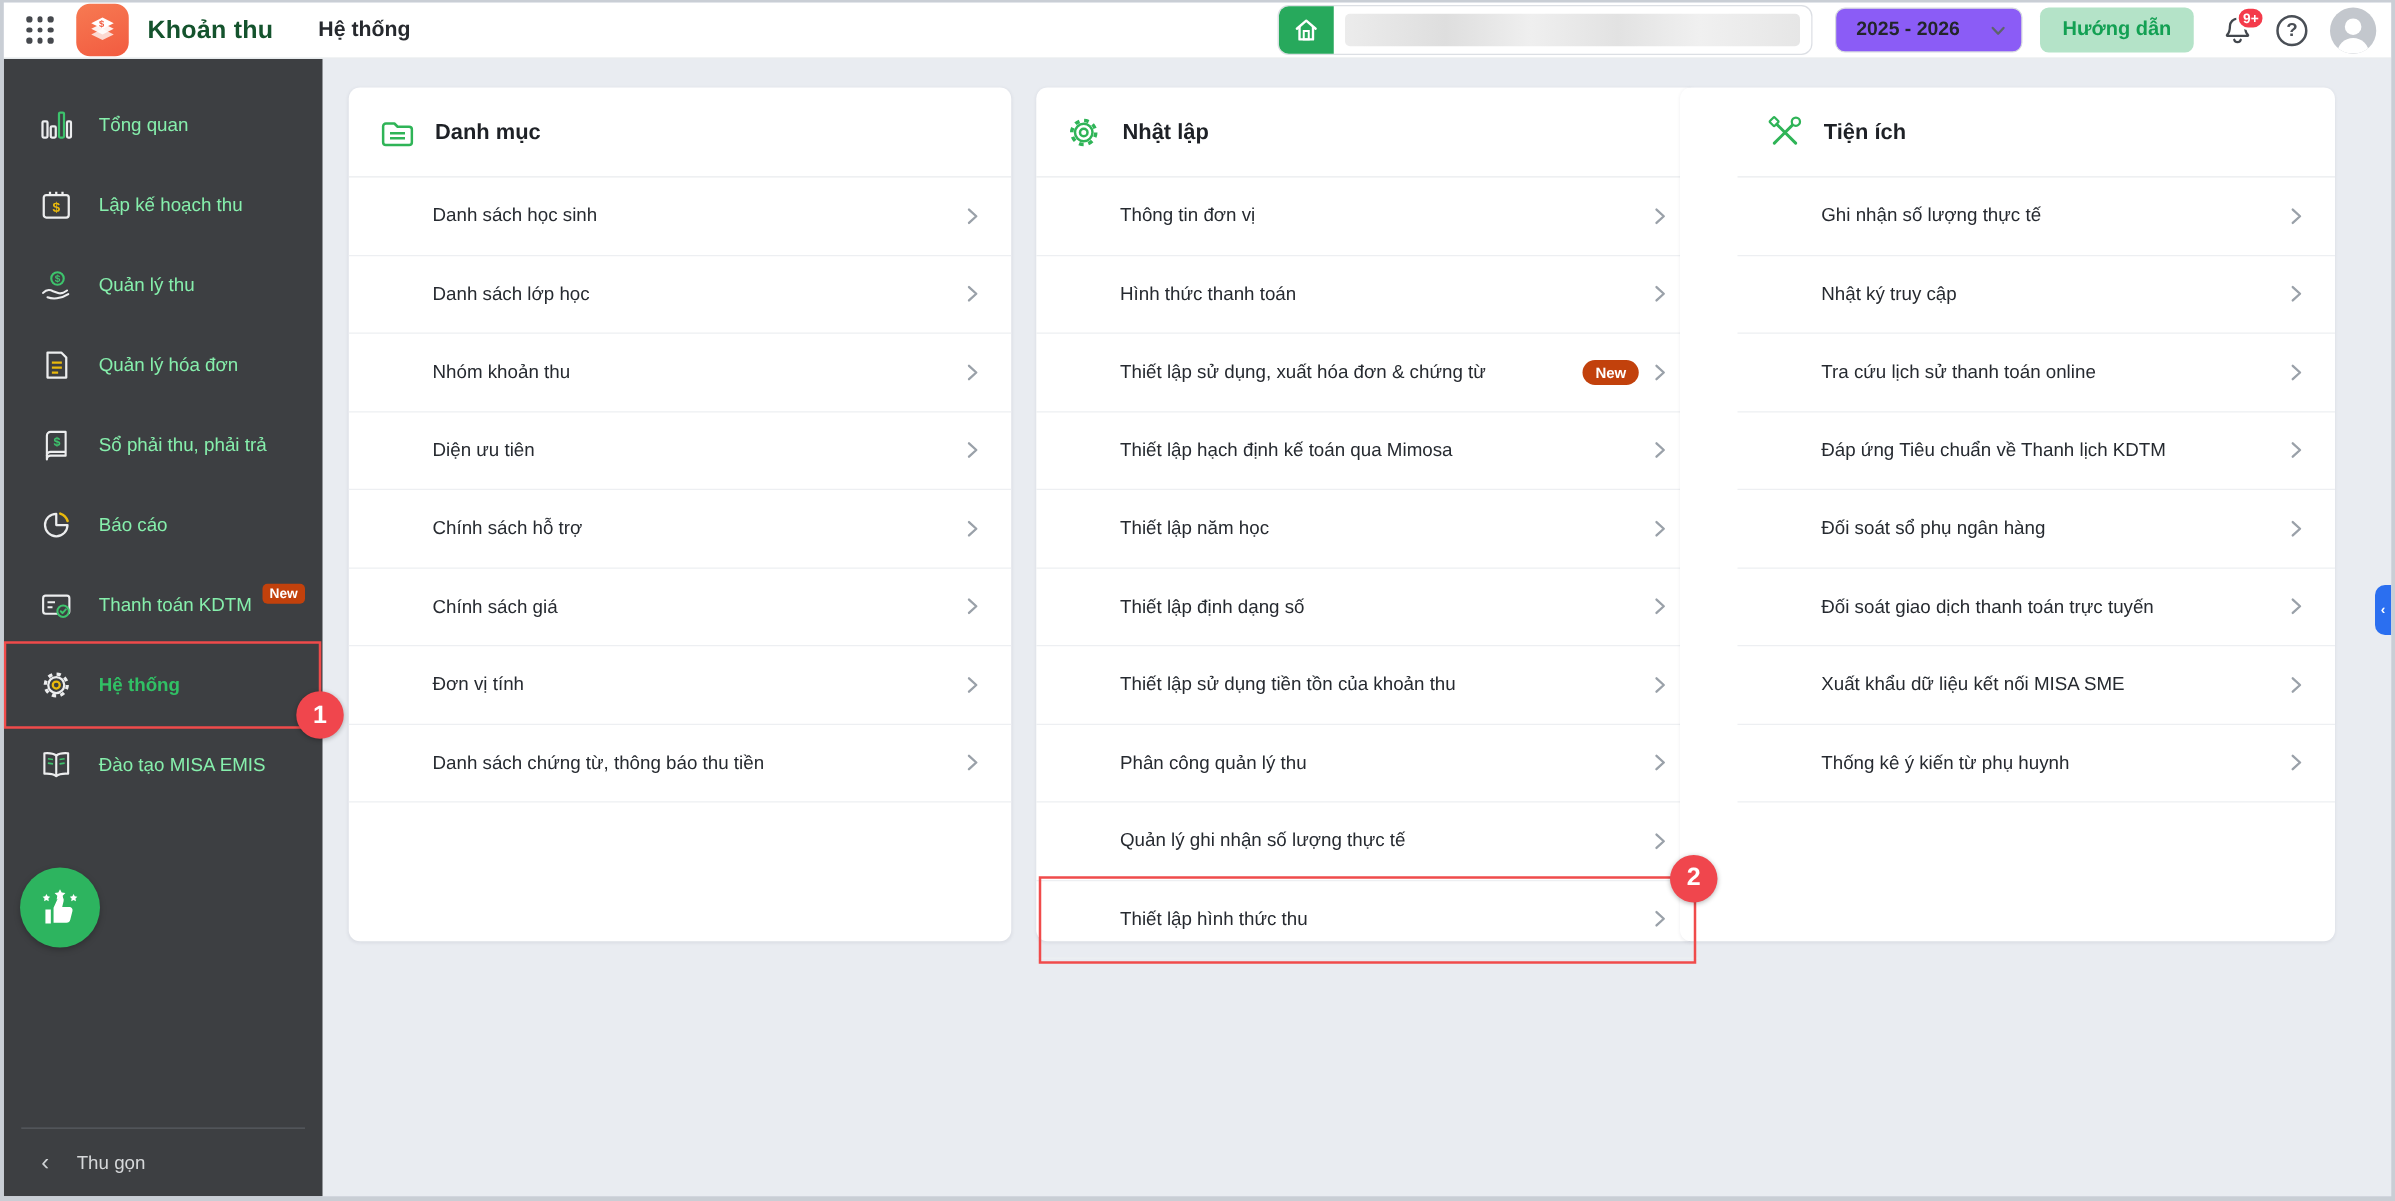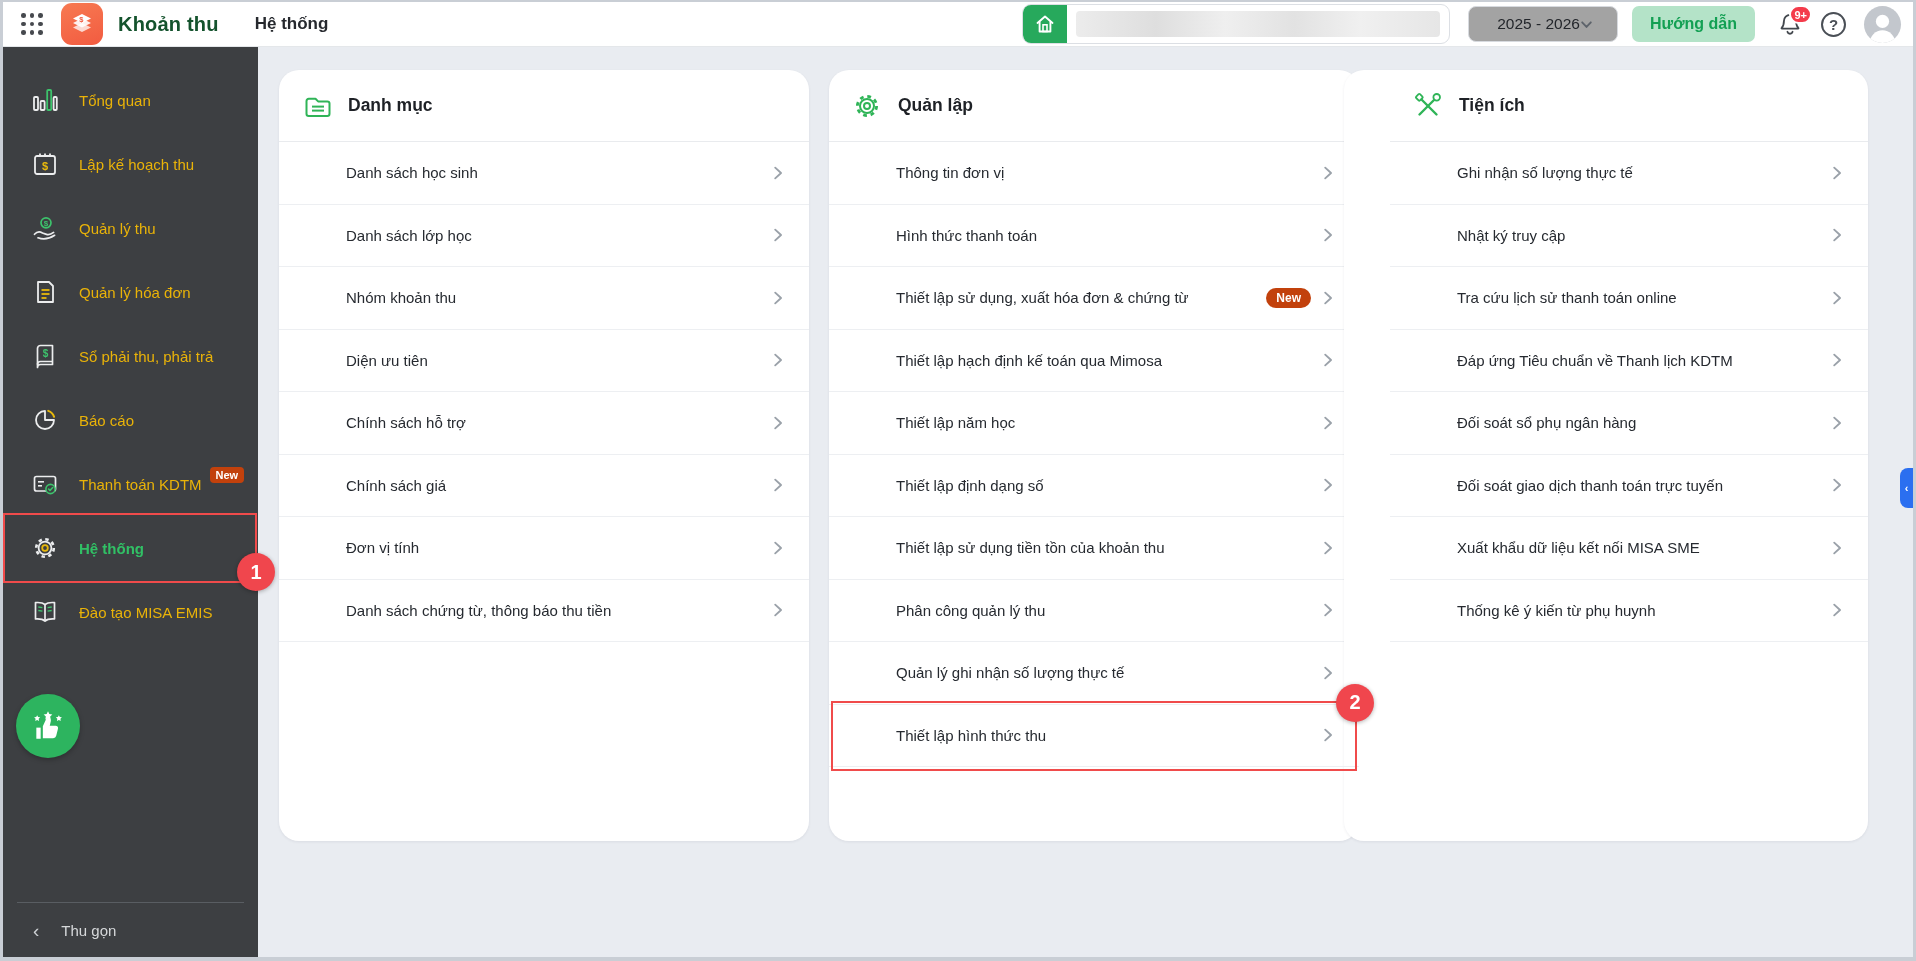--- a/index.html
+++ b/index.html
@@ -11,45 +11,45 @@
   
   .header{position:absolute;top:0;left:0;right:0;height:45px;background:#fff;border-bottom:1px solid #e4e7ea;display:flex;align-items:center;padding:0 12px 0 16px;z-index:30;}
   .grid-icon{width:26px;height:26px;display:grid;grid-template-columns:repeat(3,1fr);gap:4px;padding:2px;margin-right:16px;cursor:pointer;}
   .grid-icon span{width:4.5px;height:4.5px;border-radius:50%;background:#46494e;}
   .logo{width:42px;height:42px;border-radius:11px;background:linear-gradient(160deg,#F77A52,#F25B40);display:flex;align-items:center;justify-content:center;margin-right:15px;}
   .app-title{font-size:20px;font-weight:bold;color:#14532d;letter-spacing:.2px;}
   .breadcrumb{margin-left:36px;font-size:17px;font-weight:600;color:#26292e;}
   .org-selector{margin-left:auto;width:428px;height:40px;border:1px solid #dcdfe4;border-radius:9px;background:#fff;display:flex;align-items:center;overflow:hidden;}
   .home-btn{width:44px;height:40px;background:#27A95C;border-radius:8px 0 0 8px;display:flex;align-items:center;justify-content:center;flex:none;cursor:pointer;}
   .org-redacted{flex:1;height:26px;margin:0 9px;border-radius:4px;background:linear-gradient(90deg,#ececec 0%,#dedede 22%,#efefef 41%,#e2e2e2 60%,#f0f0f0 78%,#e6e6e6 100%);}
-  .year-select{margin-left:18px;width:150px;height:36px;border:1px solid #d7dadf;border-radius:8px;display:flex;align-items:center;justify-content:center;padding:0 12px 0 16px;font-size:15.5px;color:#23262b;background:#a3a3a3;cursor:pointer;}
+  .year-select{margin-left:18px;width:150px;height:36px;border:1px solid #d7dadf;border-radius:8px;display:flex;align-items:center;justify-content:space-between;padding:0 12px 0 16px;font-size:15.5px;color:#23262b;background:#8b5cf6;cursor:pointer;font-weight:bold;}
   .guide-btn{margin-left:14px;height:36px;border:none;border-radius:7px;background:#B4E3C8;color:#13A053;font-size:16px;font-weight:bold;padding:0 18px;font-family:inherit;cursor:pointer;}
   .bell-wrap{position:relative;margin-left:20px;width:30px;height:30px;display:flex;align-items:center;justify-content:center;cursor:pointer;}
   .bell-badge{position:absolute;top:-4px;right:-7px;min-width:21px;height:19px;border-radius:10px;background:#F43B4B;color:#fff;font-size:11px;font-weight:bold;display:flex;align-items:center;justify-content:center;padding:0 3px;border:2px solid #fff;}
   .help-circle{margin-left:16px;width:25px;height:25px;border-radius:50%;border:2px solid #4a4f56;color:#4a4f56;font-size:15px;font-weight:bold;display:flex;align-items:center;justify-content:center;cursor:pointer;}
   .avatar{margin-left:18px;width:37px;height:37px;border-radius:50%;background:#c3c7cd;display:flex;align-items:flex-end;justify-content:center;overflow:hidden;cursor:pointer;}
 
   
   .sidebar{position:absolute;top:45px;left:0;bottom:0;width:255px;background:#3D3F42;z-index:20;}
   .side-items{position:absolute;top:21px;left:0;right:0;}
   .side-item{position:relative;height:64px;display:flex;align-items:center;padding-left:29px;cursor:pointer;}
   .side-icon{width:26px;height:26px;flex:none;display:flex;align-items:center;justify-content:center;}
-  .side-label{margin-left:21px;font-size:15px;color:#eab308;white-space:nowrap;}
+  .side-label{margin-left:21px;font-size:15px;color:#86efac;white-space:nowrap;}
   .side-item.active .side-label{color:#31C065;font-weight:600;}
   .new-badge{background:#c2410c;color:#fff;font-weight:bold;border-radius:4px;}
   .side-new{font-size:11px;padding:2px 6px;margin-left:8px;transform:translateY(-9px);}
   .fb-circle{position:absolute;top:647px;left:13px;width:64px;height:64px;border-radius:50%;background:#2DB45F;display:flex;align-items:center;justify-content:center;cursor:pointer;box-shadow:0 2px 5px rgba(0,0,0,.25);}
   .collapse-row{position:absolute;left:0;right:0;bottom:0;height:54px;display:flex;align-items:center;padding-left:30px;cursor:pointer;}
   .collapse-divider{position:absolute;left:14px;right:14px;bottom:54px;height:1px;background:#595d62;}
   .collapse-chev{font-size:19px;color:#cfd2d5;line-height:1;}
   .collapse-label{margin-left:22px;font-size:15px;color:#d6d8da;}
 
   
   .main{position:absolute;top:45px;left:255px;right:0;bottom:0;background:#E9ECF1;}
-  .card{position:absolute;top:23px;height:771px;background:#fff;border-radius:20px;box-shadow:0 1px 3px rgba(25,35,55,.07);}
+  .card{position:absolute;top:23px;height:683px;background:#fff;border-radius:9px;box-shadow:0 1px 3px rgba(25,35,55,.07);}
   .card:nth-child(1){left:21px;width:530px;}
   .card:nth-child(2){left:571px;width:530px;}
   .card:nth-child(3){left:1086px;width:524px;padding-left:46px;}
   .card-head{height:72px;display:flex;align-items:center;padding:0 24px;border-bottom:1px solid #e9ebee;}
   .card-icon{width:28px;height:28px;flex:none;display:flex;align-items:center;justify-content:center;}
   .card-title{margin:0 0 0 17px;font-size:17.5px;font-weight:bold;color:#1E2126;}
   .row{position:relative;height:62.5px;display:flex;align-items:center;padding:0 24px;border-bottom:1px solid #edeff2;cursor:pointer;}
   .row-label{font-size:15px;color:#262A30;white-space:nowrap;margin-left:43px;}
   .row-end{margin-left:auto;display:flex;align-items:center;gap:10px;}
   .row-new{font-size:12px;padding:3px 10px;border-radius:10px;}
@@ -352,21 +352,21 @@
     </section>
     <section class="card">
       <div class="card-head">
         <span class="card-icon">
               <svg width="28" height="28" viewBox="0 0 28 28" fill="none">
                 <circle cx="14" cy="14" r="7" stroke="#2FB457" stroke-width="2"></circle>
                 <circle cx="14" cy="14" r="9.6" stroke="#2FB457" stroke-width="2.8" stroke-dasharray="3.75 3.79"></circle>
                 <circle cx="14" cy="14" r="3" stroke="#2FB457" stroke-width="2"></circle>
               </svg>
             </span>
-        <h2 class="card-title">Quản lập</h2>
+        <h2 class="card-title">Nhật lập</h2>
       </div>
       <div class="rows">
             <div class="row">
               <span class="row-label">Thông tin đơn vị</span>
               <span class="row-end">
                 <span class="chev">
                   <svg width="14" height="14" viewBox="0 0 12 12" fill="none">
                     <path d="M3.6 1.4 L8.6 6 L3.6 10.6" stroke="#9AA1A9" stroke-width="1.6" stroke-linecap="round" stroke-linejoin="round"></path>
                   </svg>
                 </span>

